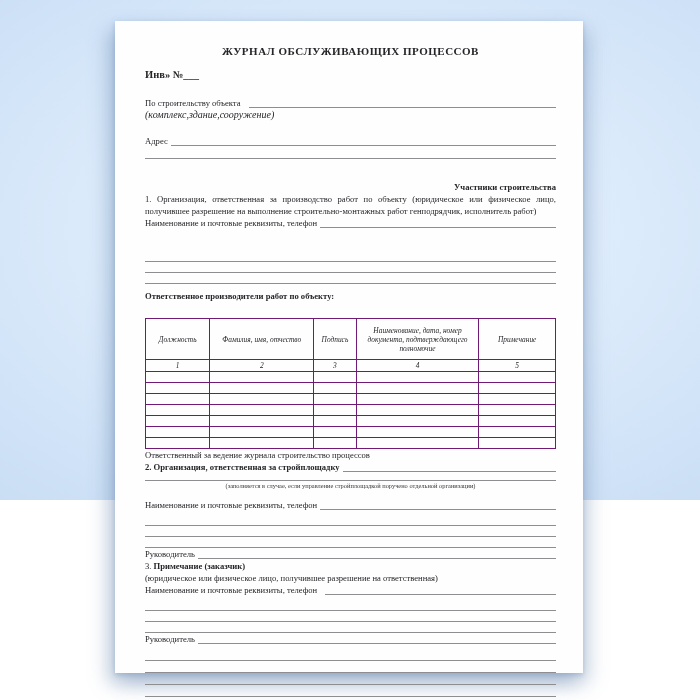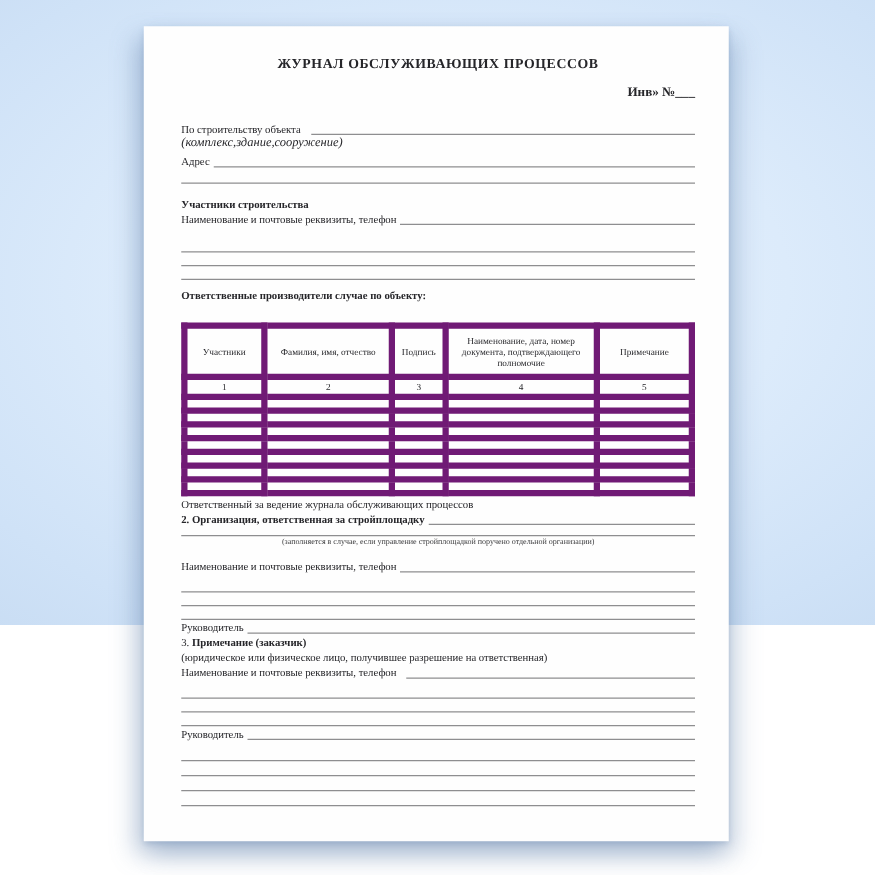--- a/index.html
+++ b/index.html
@@ -16,39 +16,39 @@
     box-shadow: -7px 10px 18px rgba(105,136,176,.42),
                  7px 10px 18px rgba(105,136,176,.30),
                  0 2px 5px rgba(105,136,176,.35);
   }
   .content {
     position:absolute; inset:0; padding:24px 27px 0 30px;
     font-family:"Liberation Serif","DejaVu Serif",serif;
     font-size:8.6px; line-height:12px; color:#26262a;
   }
   .title { text-align:center; font-weight:bold; font-size:11px; line-height:12px; letter-spacing:.5px; }
-  .inv   { text-align:right; font-weight:bold; font-size:10.5px; margin-top:12px; }
+  .inv   { text-align:left; font-weight:bold; font-size:10.5px; margin-top:12px; }
   .field { display:flex; align-items:flex-end; }
   .field .lbl { white-space:nowrap; }
   .field .ln  { flex:1; border-bottom:1px solid #8e8e90; margin:0 0 1px 3px; height:10px; }
   .field .ln.gap { margin-left:8px; }
   .bold  { font-weight:bold;text-align:center; }
   .hint  { font-style:italic; font-size:10px; }
   .blank { border-bottom:1px solid #8e8e90; height:11px; }
   .blank.h12 { height:12px; }
   .para  { text-align:justify; }
   .heading { font-weight:bold; }
   .note-center { text-align:center; font-size:6.4px; line-height:9px; color:#3a3a3c; }
   .mt4  { margin-top:4px; }  .mt6  { margin-top:6px; }
-  .mt7  { margin-top:10px; }  .mt9  { margin-top:9px; }
-  .mt10 { margin-top:2px;justify-content:flex-end; }
+  .mt7  { margin-top:22px;text-align:right; }  .mt9  { margin-top:9px; }
+  .mt10 { margin-top:14px;justify-content:flex-end; }
   .mt16 { margin-top:16px;text-align:center; }
   table.producers { width:100%; border-collapse:collapse; table-layout:fixed; margin-top:16px; }
   table.producers td {
-    border:5px solid #701a75; text-align:center;
+    border:1px solid #701a75; font-style:italic; text-align:center;
     vertical-align:middle; font-size:7.4px; line-height:9px; padding:1px 3px;
   }
   table.producers tr.hdr td   { height:41px; }
   table.producers tr.num td   { height:11px; }
   table.producers tr.empty td { height:11px; }
   .col1{width:15.7%} .col2{width:25.3%} .col3{width:10.4%} .col4{width:29.9%} .col5{width:18.7%}
 </style>
 </head>
 <body>
 
@@ -65,43 +65,44 @@
       </div>
       <div class="hint">(комплекс,здание,сооружение)</div>
 
       <div class="field mt10">
         <span class="lbl">Адрес</span>
         <span class="ln"></span>
       </div>
       <div class="blank h12"></div>
 
       <div class="heading mt7">Участники строительства</div>
+      <div class="para">1. Организация, ответственная за производство работ по объекту (юридическое или физическое лицо, получившее разрешение на выполнение строительно-монтажных работ генподрядчик, исполнитель работ)</div>
       <div class="field">
         <span class="lbl">Наименование и почтовые реквизиты, телефон</span>
         <span class="ln"></span>
       </div>
       <div class="mt7">
         <div class="blank"></div>
         <div class="blank"></div>
         <div class="blank"></div>
       </div>
 
-      <div class="heading mt6">Ответственные производители случае по объекту:</div>
+      <div class="heading mt6">Ответственное производители работ по объекту:</div>
 
       <table class="producers">
         <colgroup>
           <col class="col1">
             <col class="col2">
             <col class="col3">
             <col class="col4">
             <col class="col5">
         </colgroup>
         <tbody>
           <tr class="hdr">
-            <td>Участники</td>
+            <td>Должность</td>
             <td>Фамилия, имя, отчество</td>
             <td>Подпись</td>
             <td>Наименование, дата, номер документа, подтверждающего полномочие</td>
             <td>Примечание</td>
           </tr>
           <tr class="num">
             <td>1</td>
             <td>2</td>
             <td>3</td>
             <td>4</td>
@@ -152,21 +153,21 @@
             <tr class="empty">
               <td></td>
               <td></td>
               <td></td>
               <td></td>
               <td></td>
             </tr>
           </tbody>
       </table>
 
-      <div>Ответственный за ведение журнала обслуживающих процессов</div>
+      <div>Ответственный за ведение журнала строительство процессов</div>
 
       <div class="field bold">
         <span class="lbl">2. Организация, ответственная за стройплощадку</span>
         <span class="ln"></span>
       </div>
       <div class="blank" style="height:8px;"></div>
       <div class="note-center">(заполняется в случае, если управление стройплощадкой поручено отдельной организации)</div>
 
       <div class="field mt9">
         <span class="lbl">Наименование и почтовые реквизиты, телефон</span>

